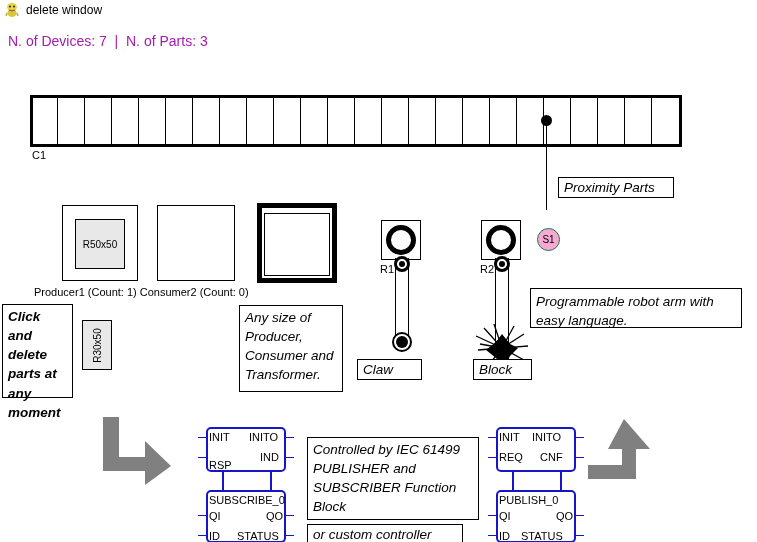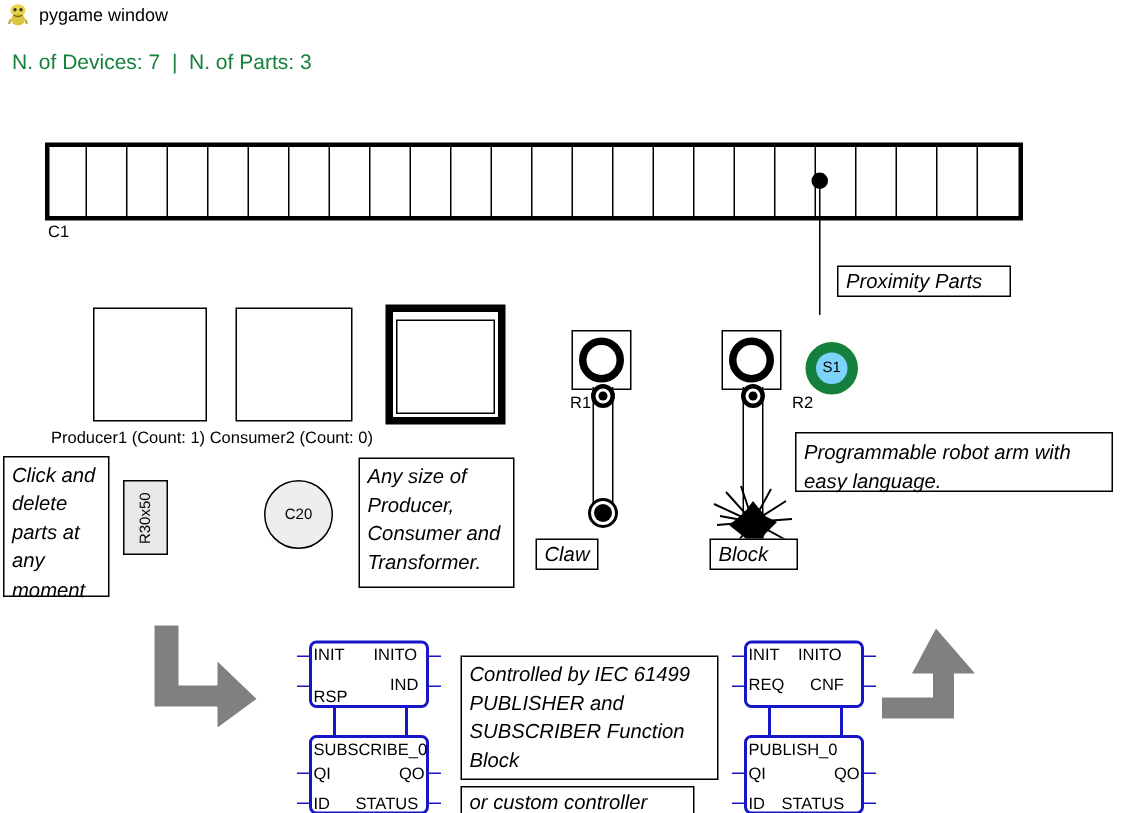--- a/index.html
+++ b/index.html
@@ -42,21 +42,21 @@
     width: 757px; height: 522px;
     background: #ffffff;
   }
 
   .abs { position: absolute; }
 
   
   #statusline {
     left: 8px; top: 13px;
     font-size: 14px;
-    color: #15803d;
+    color: #a21caf;
     white-space: pre;
   }
 
   
   .callout {
     border: 1px solid #000;
     background: #ffffff;
     font-style: italic;
     font-size: 13.5px;
     color: #000;
@@ -91,23 +91,23 @@
     border-radius: 50%;
   }
   #sensor-line {
     left: 546px; top: 100px;
     width: 1px; height: 90px;
     background: #000;
   }
   #sensor-node {
     left: 537px; top: 208px;
     width: 21px; height: 21px;
-    border: 7px solid #15803d;
+    border: 1px solid #15803d;
     border-radius: 50%;
-    background: #7dd3fc;
+    background: #f9a8d4;
     display: flex; align-items: center; justify-content: center;
     font-size: 10px; color: #000;
   }
 
   
   .pc-box {
     border: 1px solid #000;
     background: #fff;
     box-sizing: border-box;
   }
@@ -176,21 +176,21 @@
     position: absolute; left: 50%; top: 50%;
     width: 12px; height: 12px; margin: -6px 0 0 -6px;
     background: #000; border-radius: 50%;
   }
   #r1-label { left: 380px; top: 243px; }
 
   #r2-head { left: 481px; top: 200px; width: 40px; height: 40px; }
   #r2-ring { left: 486px; top: 205px; width: 30px; height: 30px; }
   #r2-arm  { left: 495px; top: 238px; width: 12px; height: 88px; }
   #r2-joint{ left: 494px; top: 236px; width: 16px; height: 16px; }
-  #r2-label { left: 480px; top: 243px; margin-left: 48px; }
+  #r2-label { left: 480px; top: 243px; }
   #welder-spark { left: 470px; top: 300px; width: 64px; height: 56px; }
 
   
   #shape-r30 {
     left: 82px; top: 300px; width: 30px; height: 50px;
     border: 1px solid #000; background: #e8e8e8;
     box-sizing: border-box;
     display: flex; align-items: center; justify-content: center;
   }
   #shape-r30 span {
@@ -204,27 +204,27 @@
     box-sizing: border-box;
     display: flex; align-items: center; justify-content: center;
     font-size: 10px; color: #000;
   }
 
   
   #cb-conveyor { left: 274px; top: 46px; width: 350px; height: 22px;
                  display: flex; align-items: center; }
   #cb-proximity { left: 558px; top: 157px; width: 116px; height: 21px;
                   display: flex; align-items: center; }
-  #cb-click { left: 2px; top: 284px; width: 71px; height: 94px; }
+  #cb-click { left: 2px; top: 284px; width: 71px; height: 94px; font-weight: bold; }
   #cb-shape { left: 80px; top: 355px; width: 122px; height: 21px;
               display: flex; align-items: center; }
   #cb-pct { left: 239px; top: 285px; width: 104px; height: 87px; }
   #cb-robot { left: 530px; top: 268px; width: 212px; height: 40px;
               padding-top: 3px; }
-  #cb-claw { left: 357px; top: 339px; width: 42px; height: 21px;
+  #cb-claw { left: 357px; top: 339px; width: 65px; height: 21px;
              display: flex; align-items: center; }
   #cb-welder { left: 473px; top: 339px; width: 59px; height: 21px;
                display: flex; align-items: center; }
   #cb-iec { left: 307px; top: 417px; width: 172px; height: 83px; }
   #cb-custom { left: 307px; top: 504px; width: 156px; height: 21px;
                display: flex; align-items: center; }
 
   
   .arrow-gray { fill: #808080; }
 
@@ -263,21 +263,21 @@
   <div class="tb-icon">
     <svg width="16" height="16" viewBox="0 0 16 16">
       <ellipse cx="8" cy="5" rx="5" ry="4.2" fill="#e8d44d"></ellipse>
       <ellipse cx="8" cy="11" rx="4.6" ry="4" fill="#d9c53e"></ellipse>
       <circle cx="6" cy="4.5" r="1.1" fill="#333"></circle>
       <circle cx="10" cy="4.5" r="1.1" fill="#333"></circle>
       <path d="M5 8 Q8 10 11 8" stroke="#7a6a10" stroke-width="1" fill="none"></path>
       <path d="M3 11 L2 14 M13 11 L14 14" stroke="#b8a52c" stroke-width="1.4"></path>
     </svg>
   </div>
-  <div class="tb-title">pygame window</div>
+  <div class="tb-title">delete window</div>
 </div>
 
 <div id="canvas">
 
   <div class="abs" id="statusline">N. of Devices: 7  |  N. of Parts: 3</div>
 
 
   <div class="abs" id="conveyor-wrap">
     <div id="conveyor">
       <div class="seg" style="left:24px"></div>
@@ -306,20 +306,21 @@
     </div>
   </div>
   <div class="abs" id="conveyor-label">C1</div>
 
   <div class="abs" id="sensor-line"></div>
   <div class="abs" id="sensor-dot"></div>
   <div class="abs" id="sensor-node">S1</div>
   <div class="abs callout" id="cb-proximity">Proximity Parts</div>
 
   <div class="abs pc-box" id="producer-box"></div>
+  <div class="abs" id="producer-part">R50x50</div>
 
   <div class="abs pc-box" id="consumer-box"></div>
 
   <div class="abs" id="pc-caption"><span>Producer1 (Count: 1)</span> <span>Consumer2 (Count: 0)</span></div>
 
   <div class="abs" id="transformer-box">
     <div id="transformer-inner"></div>
   </div>
   <div class="abs" id="t1-label">T1</div>
 
@@ -365,21 +366,20 @@
   <div class="abs callout" id="cb-welder">Block</div>
 
   <div class="abs callout" id="cb-robot">Programmable robot arm with easy language.</div>
 
   <div class="abs callout" id="cb-click">Click and delete parts at any moment</div>
   <div class="abs callout" id="cb-pct">Any size of Producer, Consumer and Transformer.</div>
 
   <div class="abs" id="shape-r30">
       <span>R30x50</span>
     </div>
-  <div class="abs" id="shape-c20">C20</div>
 
   <div class="abs callout" id="cb-iec">Controlled by IEC 61499 PUBLISHER and SUBSCRIBER Function Block</div>
   <div class="abs callout" id="cb-custom">or custom controller</div>
 
   <div class="abs" style="left:95px;top:393px;width:80px;height:72px">
     <svg width="80" height="72" viewBox="0 0 80 72">
       <path class="arrow-gray" d="M8 4 L24 4 L24 44 L50 44 L50 28 L76 53 L50 72 L50 58 L8 58 Z"></path>
     </svg>
   </div>
 

